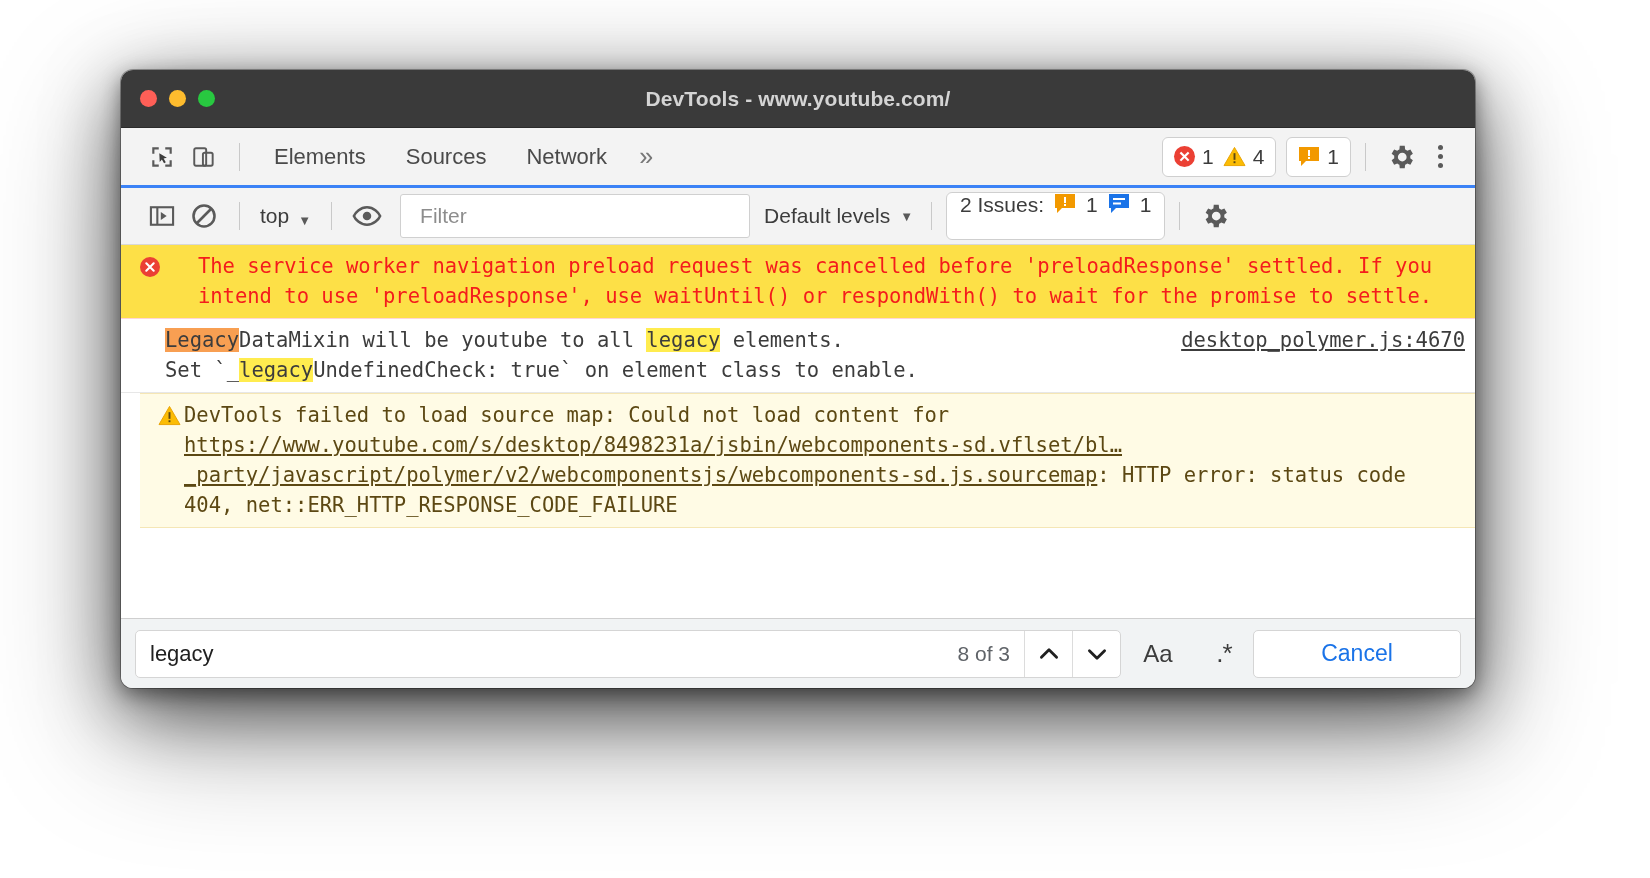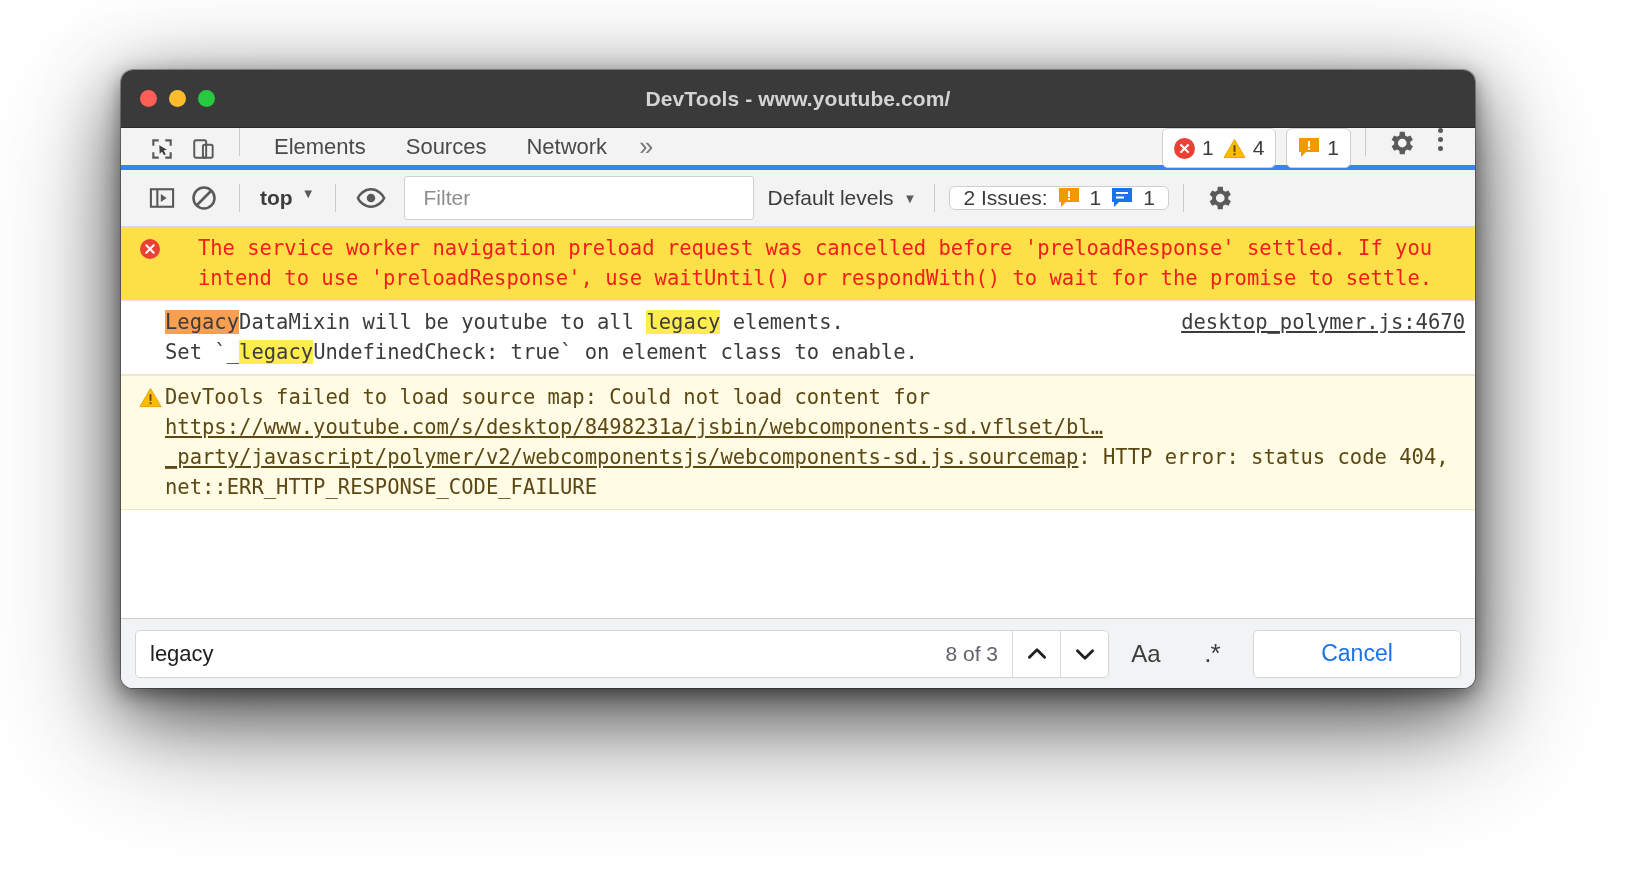--- a/index.html
+++ b/index.html
@@ -64,25 +64,25 @@
     text-align: center;
     color: #d4d4d4;
     font-size: 21px;
     font-weight: bold;
     letter-spacing: 0.1px;
     pointer-events: none;
   }
 
   
   .tabstrip {
-    height: 42px;
+    height: 60px;
     background: #f3f3f3;
-    border-bottom: 5px solid #3b82f6;
-    display: flex;
-    align-items: flex-start;
+    border-bottom: 3px solid #3b82f6;
+    display: flex;
+    align-items: center;
     flex: none;
     padding: 0 18px 0 20px;
   }
   .tool-ico {
     width: 42px; height: 42px;
     display: flex; align-items: center; justify-content: center;
     color: #5a5a5a;
   }
   .vsep {
     width: 1px; height: 28px;
@@ -150,24 +150,23 @@
   .console-toolbar {
     height: 57px;
     background: #f3f3f3;
     border-bottom: 1px solid #d8d8d8;
     display: flex;
     align-items: center;
     padding: 0 16px 0 20px;
     flex: none;
   }
   .ctx-select {
-    display: flex; align-items: flex-start; gap: 9px;
+    display: flex; align-items: flex-end; gap: 9px;
     font-size: 21px; color: #3c3c3c;
     padding: 0 6px;
-    font-weight: bold;
   }
   .caret { font-size: 13px; color: #5a5a5a; }
   .filter-input {
     flex: 1;
     margin: 0 14px 0 12px;
     height: 44px;
     max-width: 350px;
     border: 1px solid #d0d0d0;
     border-radius: 3px;
     background: #ffffff;
@@ -177,45 +176,45 @@
     font-family: "Liberation Sans", sans-serif;
   }
   .filter-input::placeholder { color: #8d8d8d; }
   .levels {
     display: flex; align-items: center; gap: 10px;
     font-size: 21px; color: #3c3c3c;
     white-space: nowrap;
     padding-right: 4px;
   }
   .issues-pill {
-    display: flex; align-items: center; gap: 10px;
+    display: flex; gap: 10px;
     border: 1px solid #cfcfcf;
     border-radius: 6px;
-    height: 24px;
+    height: 48px;
     padding: 0 13px;
     background: #fff;
     font-size: 21px; color: #3c3c3c;
     white-space: nowrap;
   }
 
   
   .console-body {
     flex: 1;
     overflow: hidden;
     font-family: "DejaVu Sans Mono", monospace;
     font-size: 20.5px;
     line-height: 30px;
   }
   .msg {
     display: flex;
     padding: 6px 10px 7px 14px;
     border-bottom: 1px solid #e7e7e7;
   }
   .msg-error   { background: #fde047; border-bottom-color: #ffd6d6; text-align: center; }
-  .msg-warn    { background: #fffbe5; border-bottom-color: #f5e6b5; border-top: 1px solid #f5e6b5;}
+  .msg-warn    { background: #fffbe5; border-bottom-color: #f5e6b5; border-top: 1px solid #f5e6b5; margin-left: 19px;}
   .msg-plain   { background: #ffffff; }
 
   .msg-ico {
     width: 30px; flex: none;
     display: flex; justify-content: center;
     padding-top: 5px;
   }
   .msg-text { flex: 1; white-space: pre-wrap; word-break: break-word; }
   .txt-error { color: #f41c1c; }
   .txt-warn  { color: #5c4813; }
@@ -285,21 +284,20 @@
   .opt-btn.small { font-size: 26px; letter-spacing:-1px;}
   .cancel-btn {
     height: 48px;
     min-width: 208px;
     background: #ffffff;
     border: 1px solid #d5d5d5;
     border-radius: 5px;
     color: #1a73e8;
     font-size: 23px;
     display: flex; align-items: center; justify-content: center;
-    margin-left: 12px;
   }
 </style>
 </head>
 <body>
 
 <div id="page">
   <div id="window">
 
     <div class="titlebar">
       <div class="traffic">

